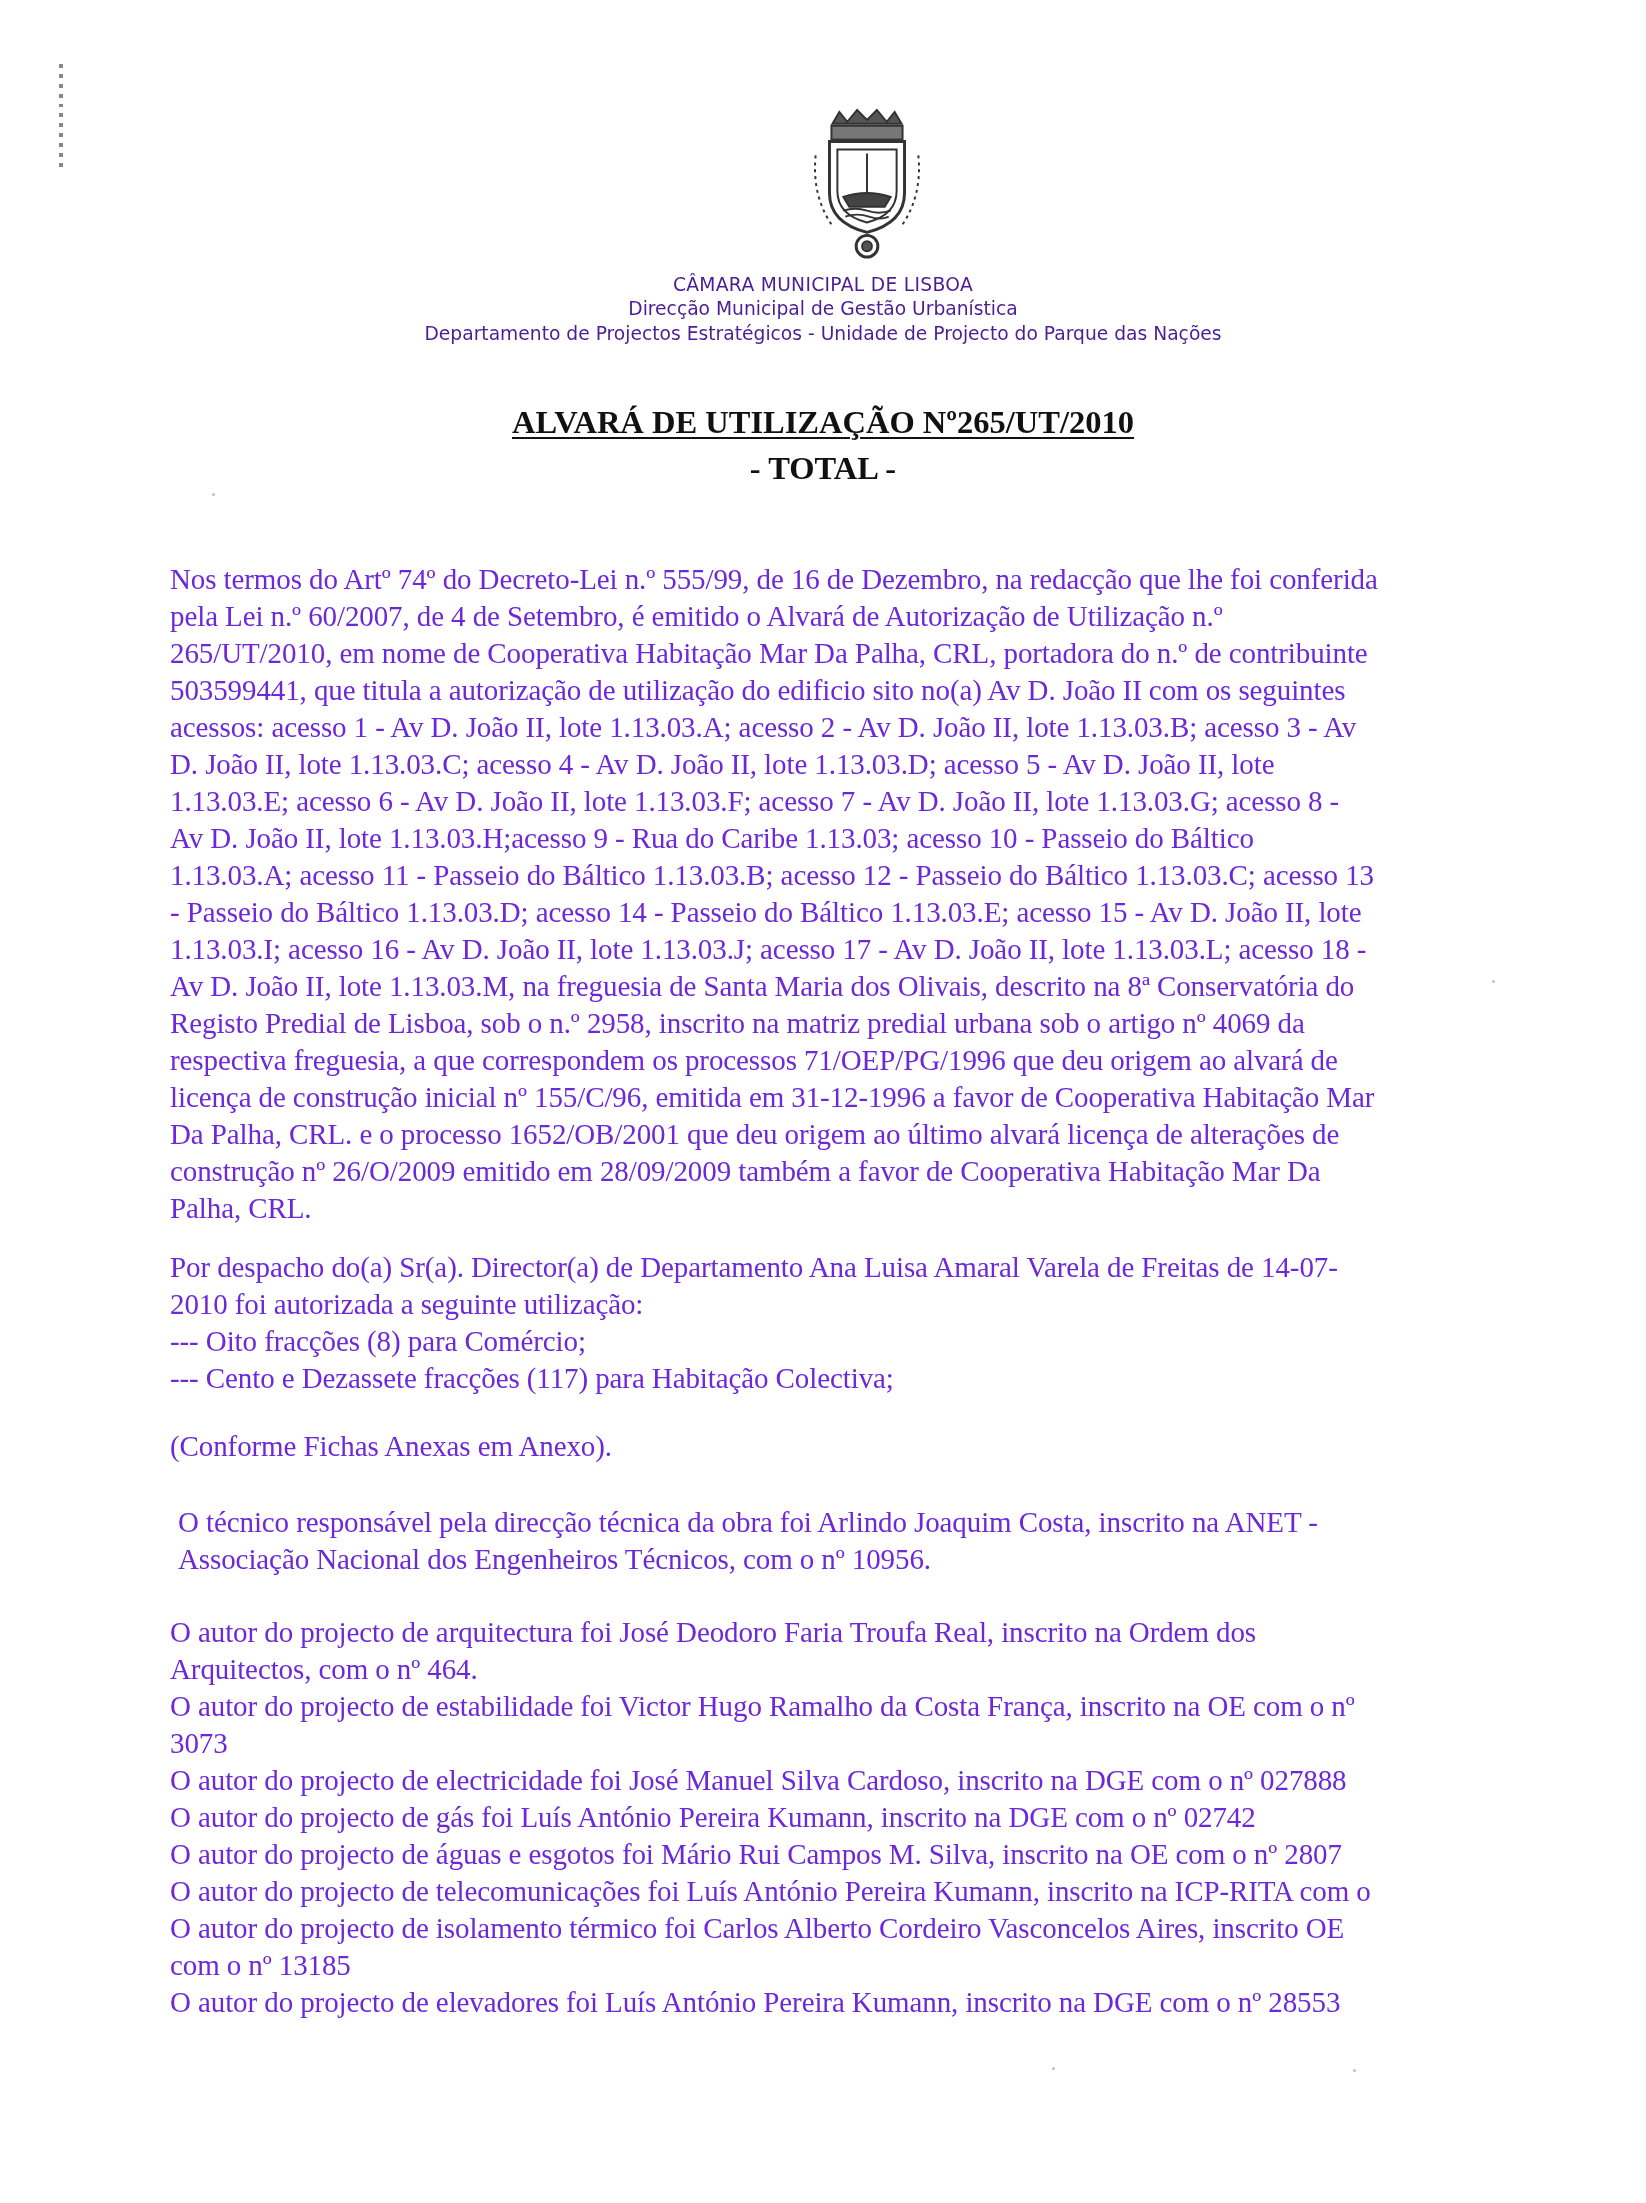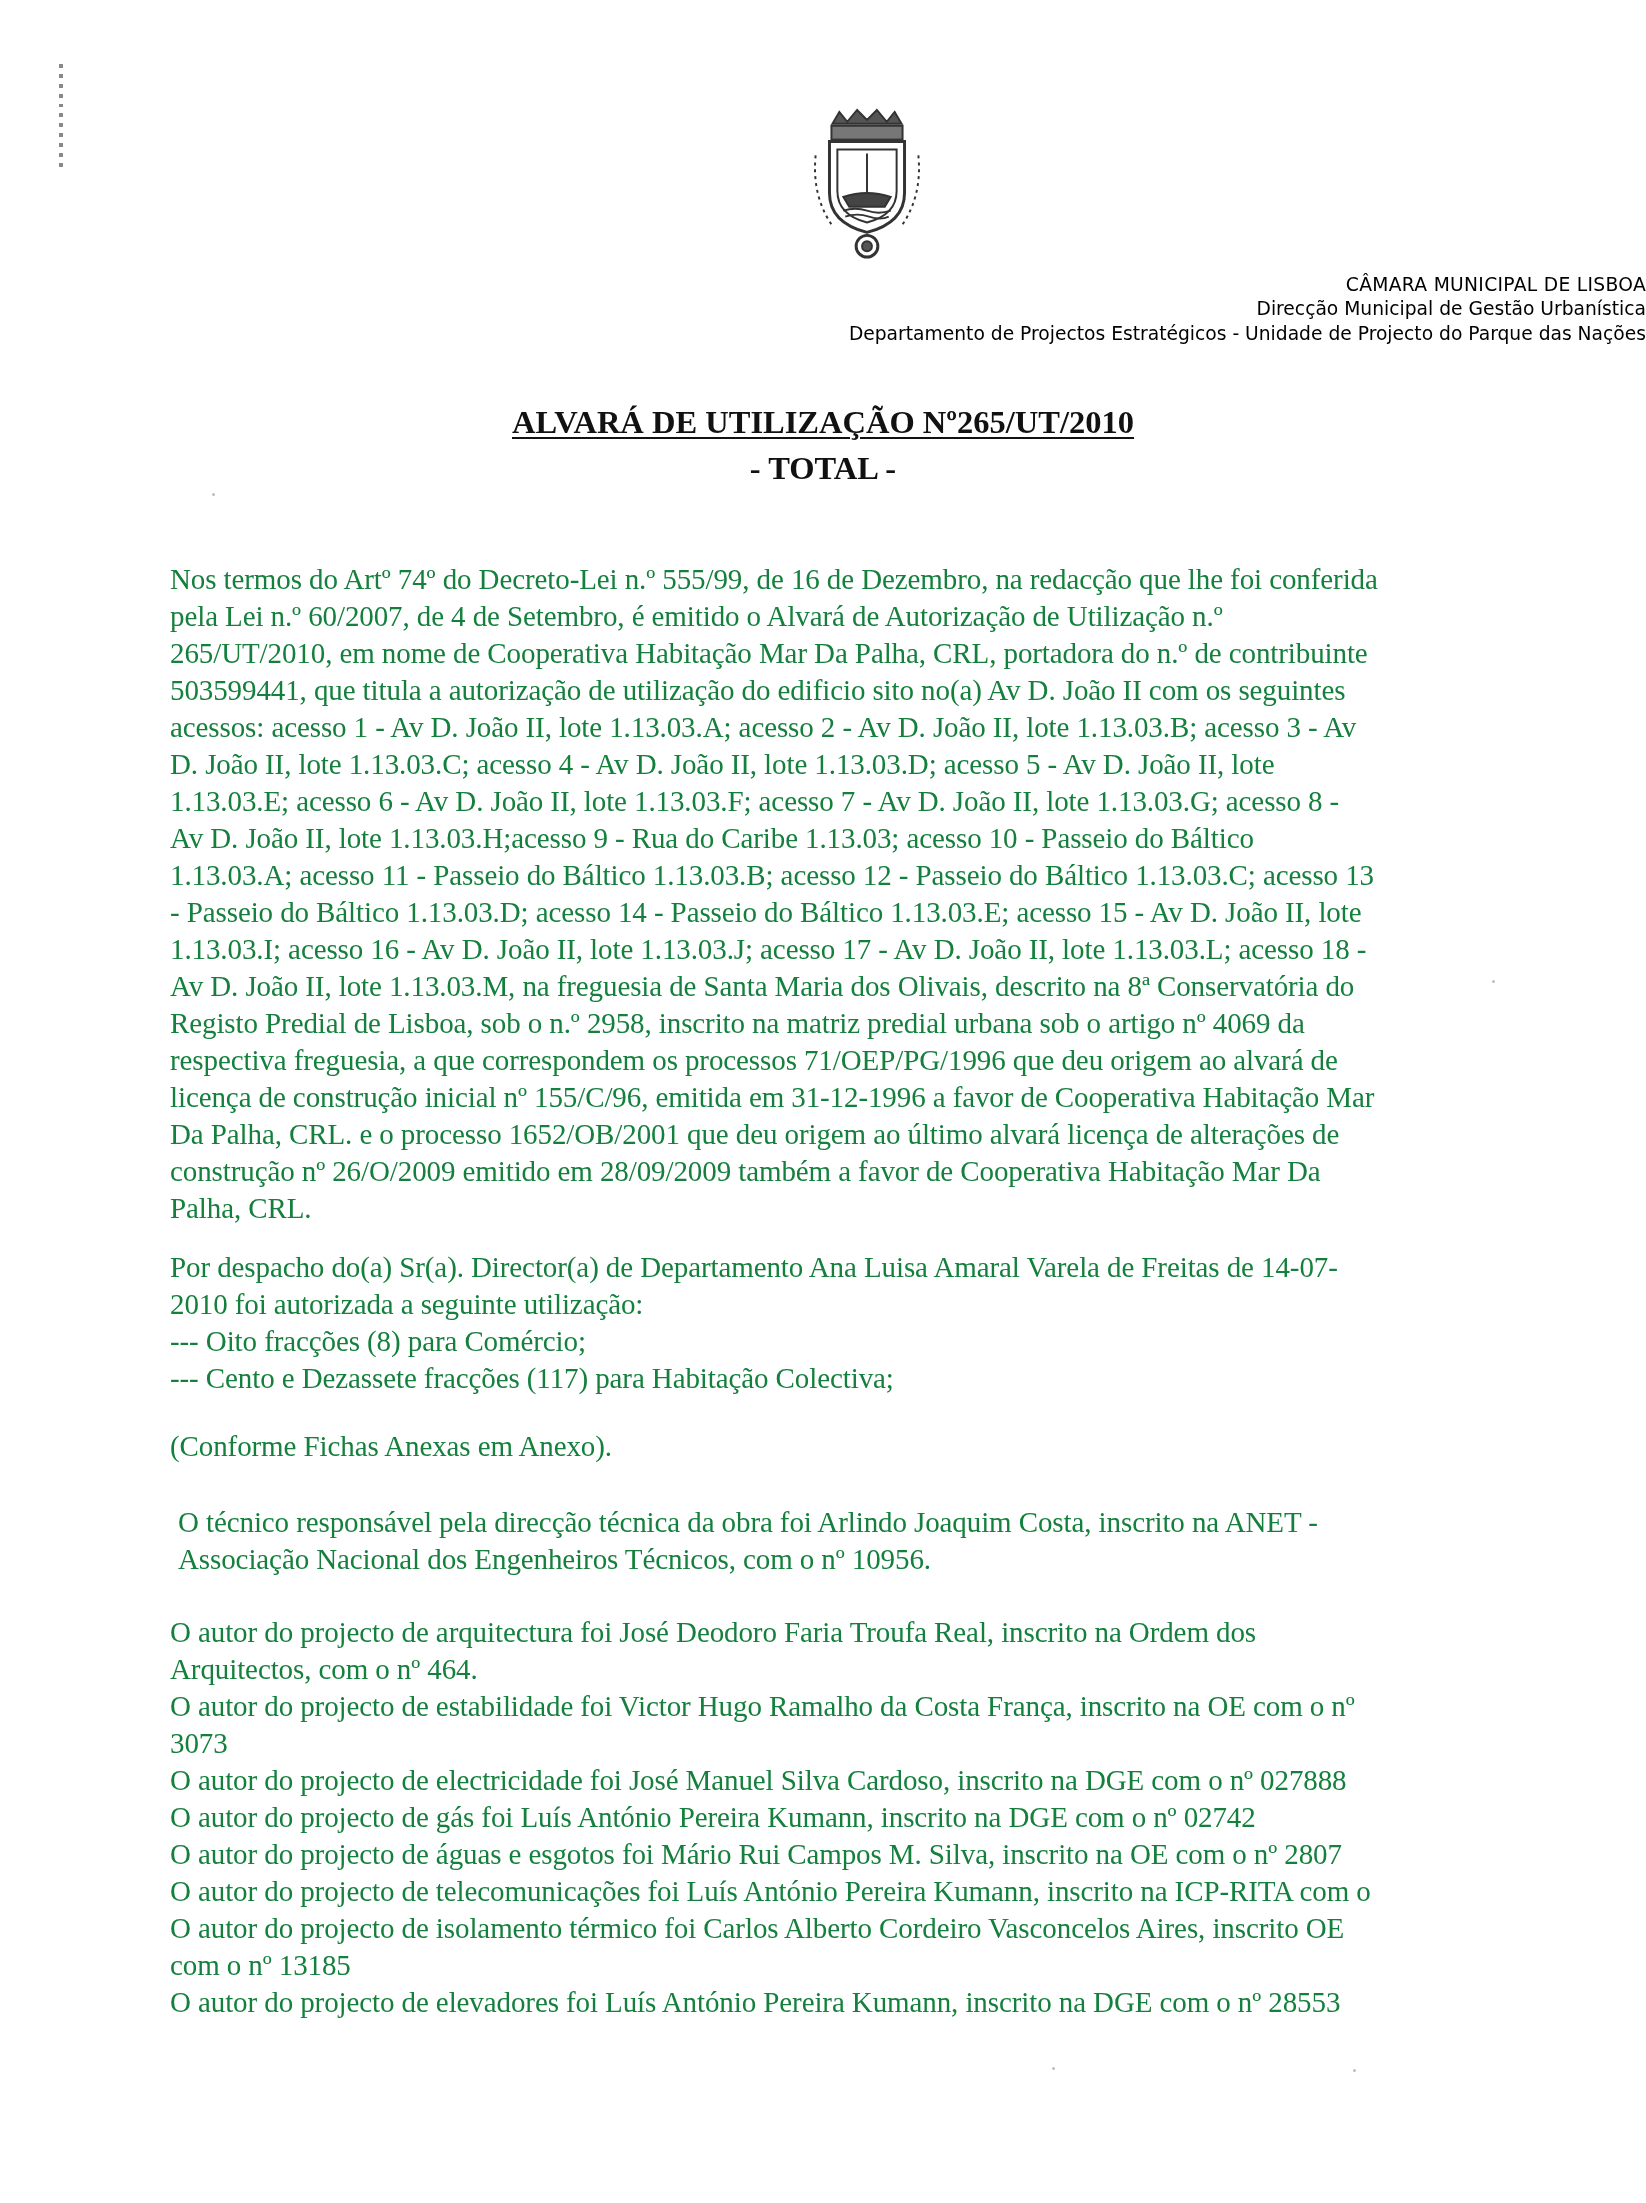--- a/index.html
+++ b/index.html
@@ -4,34 +4,34 @@
 <style>
   html, body { margin: 0; padding: 0; background: #ffffff; }
   body {
     width: 1646px; height: 2204px; position: relative; overflow: hidden;
     color: #1a1a1a;
   }
   .page { position: absolute; left: 0; top: 0; width: 1646px; height: 2204px; background: #fff; }
   .edge-mark { position: absolute; left: 59px; top: 64px; width: 3.9px; height: 108px;
     background: repeating-linear-gradient(to bottom, #555 0 3.9px, transparent 3.9px 9.9px); opacity: .7; }
   .crest { position: absolute; left: 788px; top: 106px; width: 158px; height: 158px; }
-  .header { position: absolute; left: 0; width: 1646px; text-align: right;
-    font-family: "DejaVu Sans", sans-serif; color: #000000; }
+  .header { position: absolute; left: 0; width: 1646px; text-align: center;
+    font-family: "DejaVu Sans", sans-serif; color: #4c1d95; }
   .h1 { top: 274px; font-size: 18.7px; letter-spacing: 0.3px; }
   .h2 { top: 298px; font-size: 18.7px; }
   .h3 { top: 323px; font-size: 18.7px; }
   .title { position: absolute; left: 0; width: 1646px; text-align: center;
     font-family: "Liberation Serif", serif; font-weight: bold; color: #111; }
   .title-main { top: 404px; font-size: 32.5px; }
   .title-main span { text-decoration: underline; text-underline-offset: 3.9px; text-decoration-thickness: 2px; }
   .title-sub { top: 450px; font-size: 32.5px; }
   .body-text {
     position: absolute; left: 170px; width: 1369px;
     font-family: "Liberation Serif", serif; font-size: 29px; line-height: 37px;
-    color: #15803d; letter-spacing: -0.1px;
+    color: #6d28d9; letter-spacing: -0.1px;
   }
   .p-main { top: 561px; }
   .p-despacho { top: 1249px; }
   .p-conforme { top: 1428px; }
   .p-tecnico { top: 1504px; margin-left: 8px; }
   .p-autores { top: 1614px; }
   .line { display: block; white-space: nowrap; }
   .speck { position: absolute; width: 3px; height: 3px; background: #888; border-radius: 50%; opacity: .55; }
 </style>
 </head>

